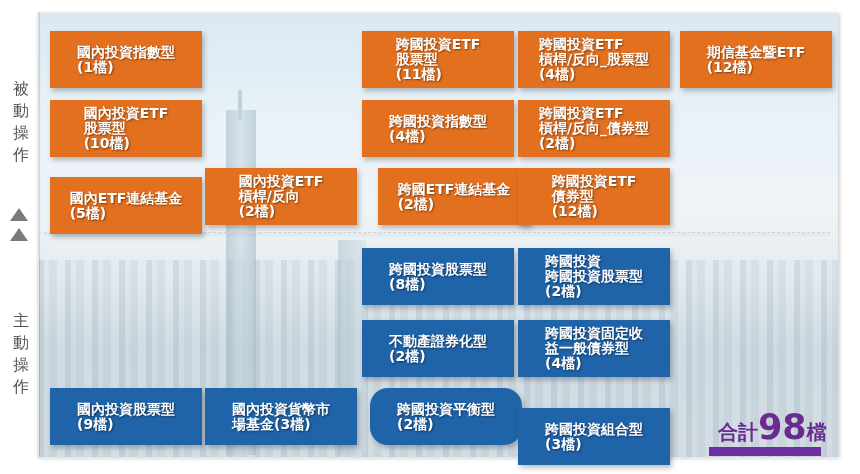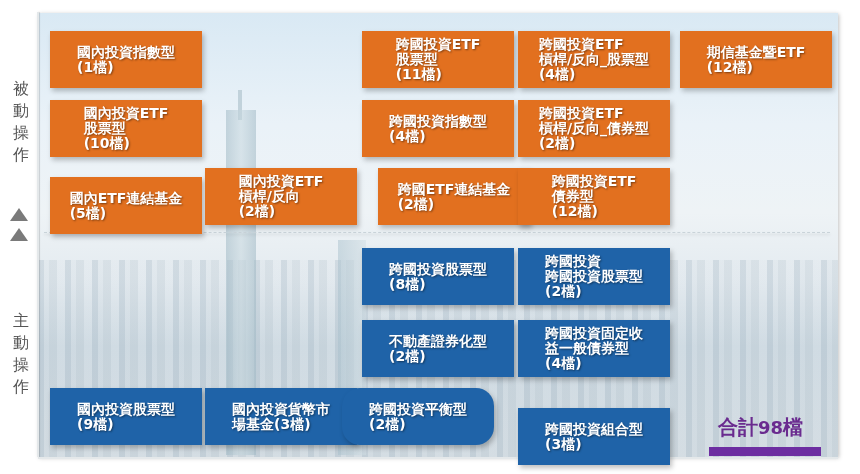--- a/index.html
+++ b/index.html
@@ -47,21 +47,21 @@
     box-shadow:2px 3px 5px rgba(0,0,0,0.25);
     white-space:pre-line;
     cursor:pointer;
   }
   .orange { background:#e2701f; }
   .blue { background:#1f63a8; }
   .total {
     position:absolute; left:718px; top:415px; color:#6a2b8f; font-weight:bold;
     font-size:20px; line-height:24px;
   }
-  .total .num { font-size:18px; }
+  .total .num { font-size:35px; }
   .total-bar { position:absolute; left:709px; top:447px; width:112px; height:9px; background:#6d2ea1; }
 </style>
 </head>
 <body>
 
 <div class="panel"></div>
 <div class="city"></div>
 <div class="tower-spire"></div>
 <div class="tower"></div>
 <div class="tower2"></div>
@@ -117,21 +117,21 @@
 (2檔)</div>
 <div class="box blue" style="left:362px; top:320px;">不動產證券化型
 (2檔)</div>
 <div class="box blue" style="left:518px; top:320px;">跨國投資固定收
 益一般債券型
 (4檔)</div>
 <div class="box blue" style="left:50px; top:388px;">國內投資股票型
 (9檔)</div>
 <div class="box blue" style="left:205px; top:388px;">國內投資貨幣市
 場基金(3檔)</div>
-<div class="box blue" style="left:342px; top:388px;border-radius:18px;">跨國投資平衡型
+<div class="box blue" style="left:370px; top:388px;border-radius:18px;">跨國投資平衡型
 (2檔)</div>
 <div class="box blue" style="left:518px; top:388px;margin-top:20px;">跨國投資組合型
 (3檔)</div>
 
 <div class="total">
   <span>合計</span><span class="num">98</span><span>檔</span>
 </div>
 <div class="total-bar"></div>
 
 </body></html>

